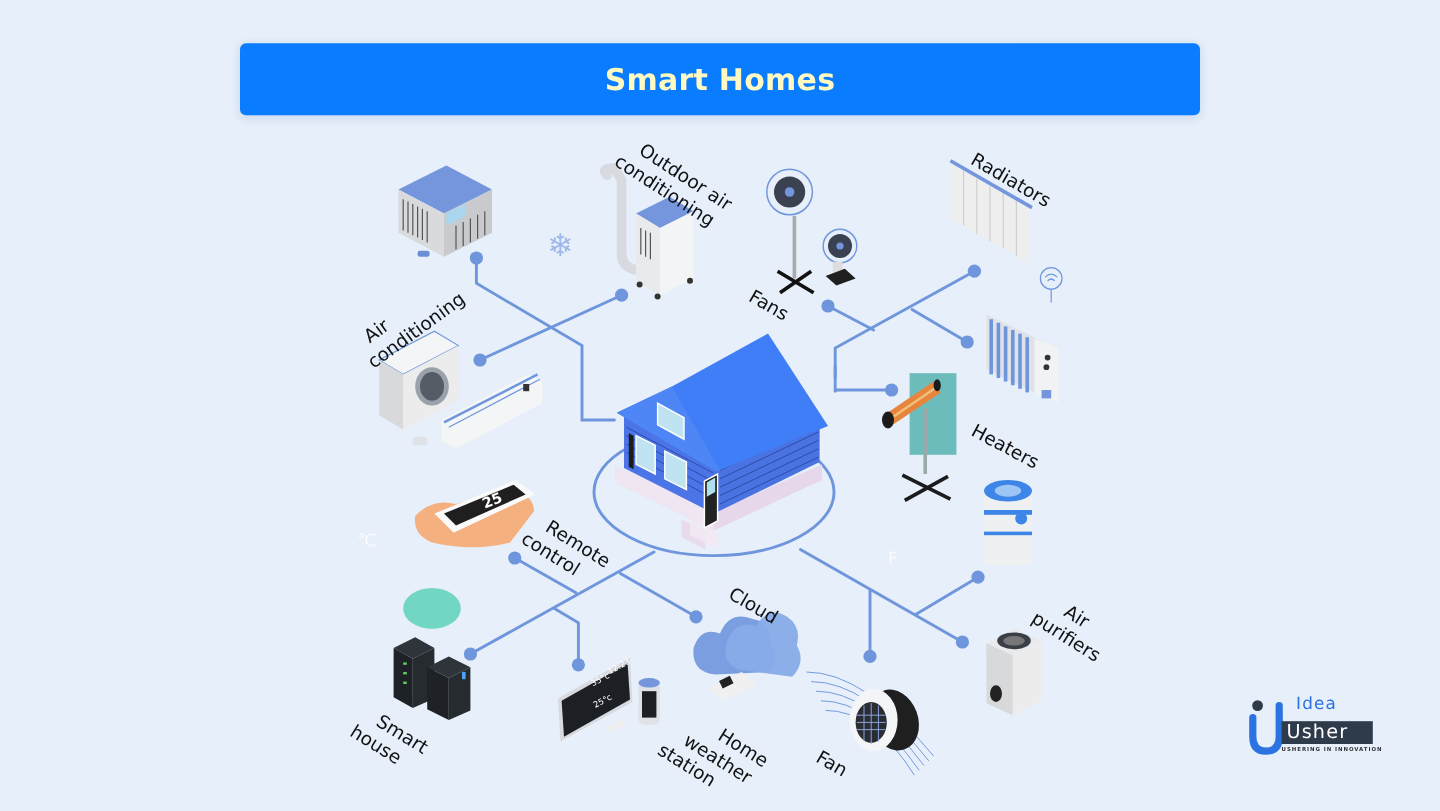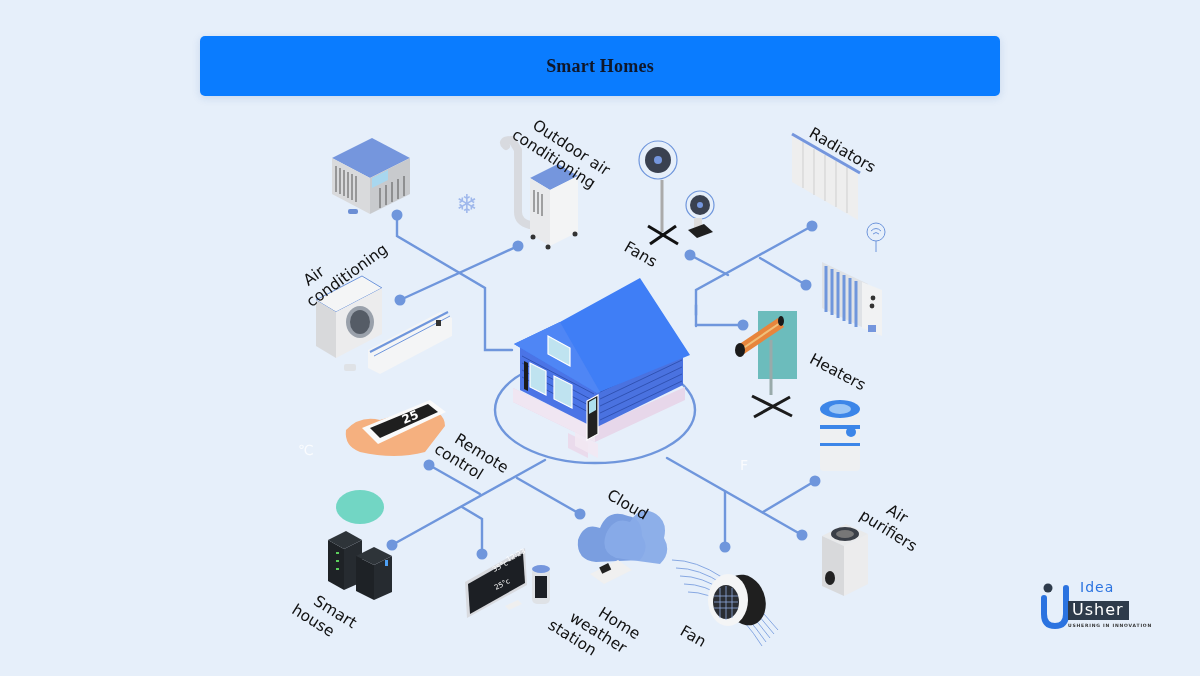--- a/index.html
+++ b/index.html
@@ -4,29 +4,29 @@
 <style>
   * { box-sizing: border-box; margin: 0; padding: 0; }
   html, body { width: 1200px; height: 676px; overflow: hidden; }
   body { background: #e6effa; font-family: "DejaVu Sans", sans-serif; position: relative; }
   .title-bar {
     position: absolute; left: 200px; top: 36px; width: 800px; height: 60px;
     background: #0a7cff; border-radius: 5px;
     box-shadow: 0 2px 8px rgba(30,80,160,0.15);
     display: flex; align-items: center; justify-content: center;
   }
-  .title-text { color: #0f172a; font-weight: bold; font-size: 18px; letter-spacing: 0.2px; font-family: Liberation Serif, serif; }
+  .title-text { color: #fef9c3; font-weight: bold; font-size: 25px; letter-spacing: 0.2px; }
   svg.canvas { position: absolute; left: 0; top: 0; }
   .label {
     position: absolute; font-size: 15.5px; color: #111; white-space: nowrap;
     line-height: 1.2; text-align: left; transform-origin: left top;
   }
   .logo { position: absolute; left: 1040px; top: 578px; width: 120px; height: 56px; }
   .logo-idea { position: absolute; left: 40px; top: 1px; font-size: 14px; color: #2b73e0; letter-spacing: 1px; }
-  .logo-usher-box { position: absolute; left: 28px; top: 23px; width: 61px; height: 19px; background: #2e3b4b; }
+  .logo-usher-box { position: absolute; left: 28px; top: 23px; width: 76px; height: 19px; background: #2e3b4b; }
   .logo-usher { position: absolute; left: 4px; top: -1px; font-size: 16px; color: #fff; letter-spacing: 1px; }
   .logo-tag { position: absolute; left: 28px; top: 45px; font-size: 4.5px; color: #333; letter-spacing: 0.8px; font-weight: bold; }
 </style>
 </head>
 <body>
 
 <div class="title-bar">
   <span class="title-text">Smart Homes</span>
 </div>
 

